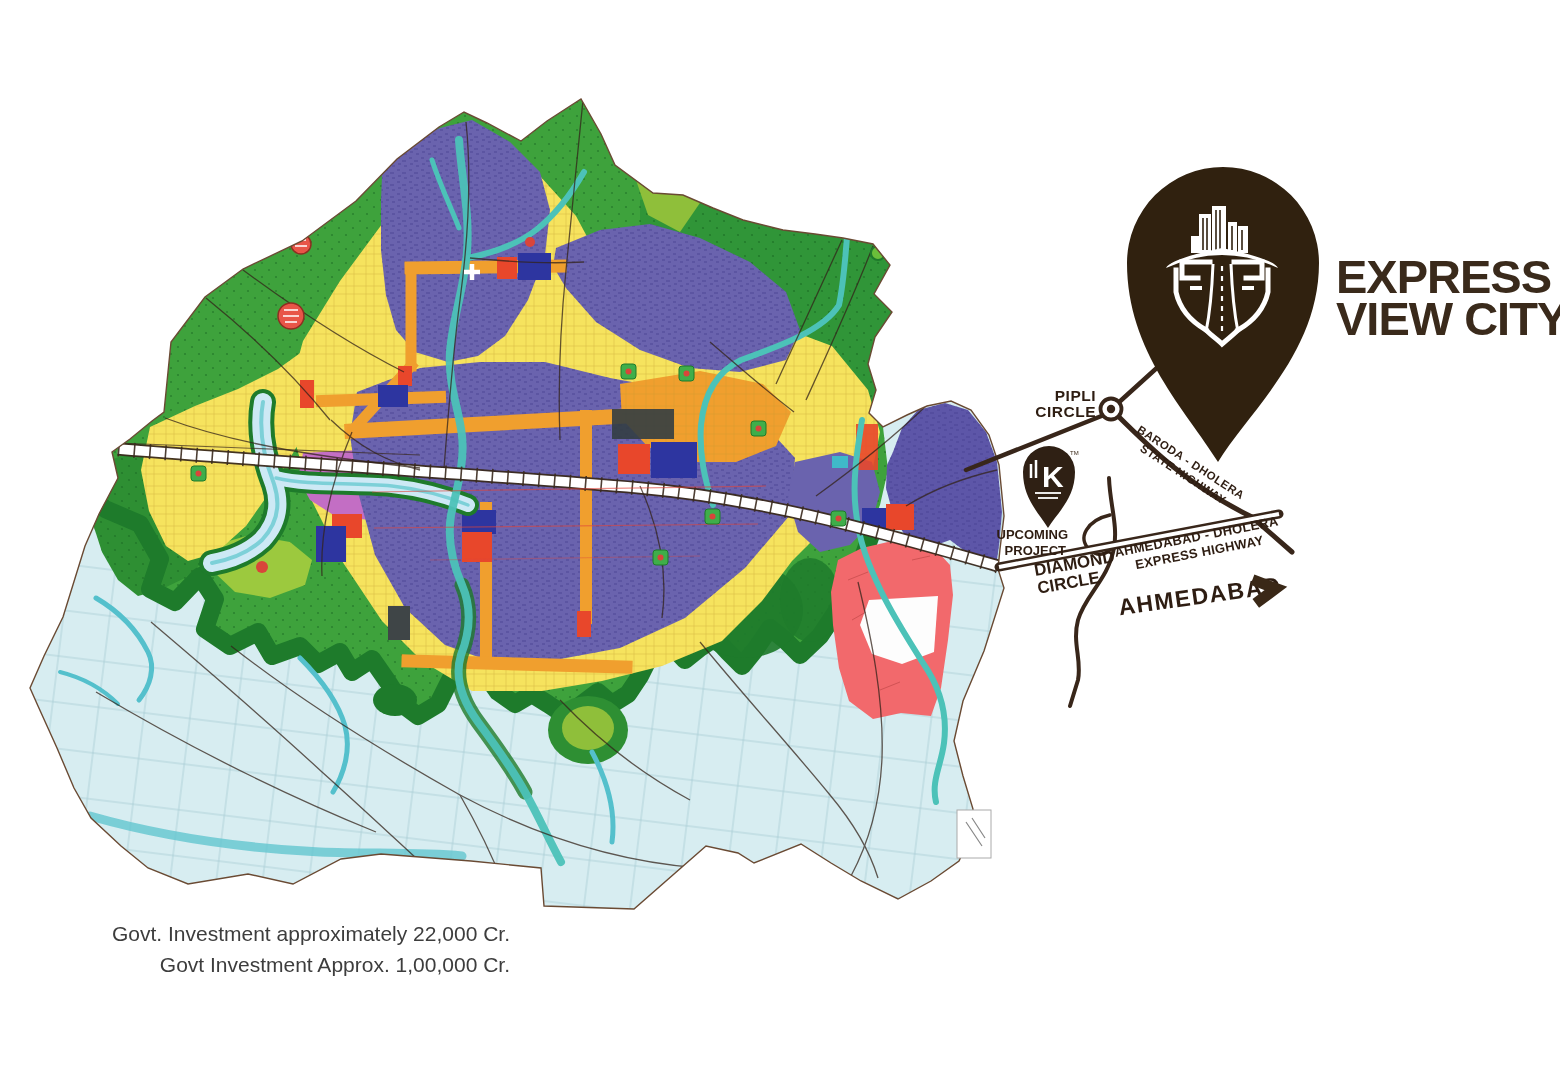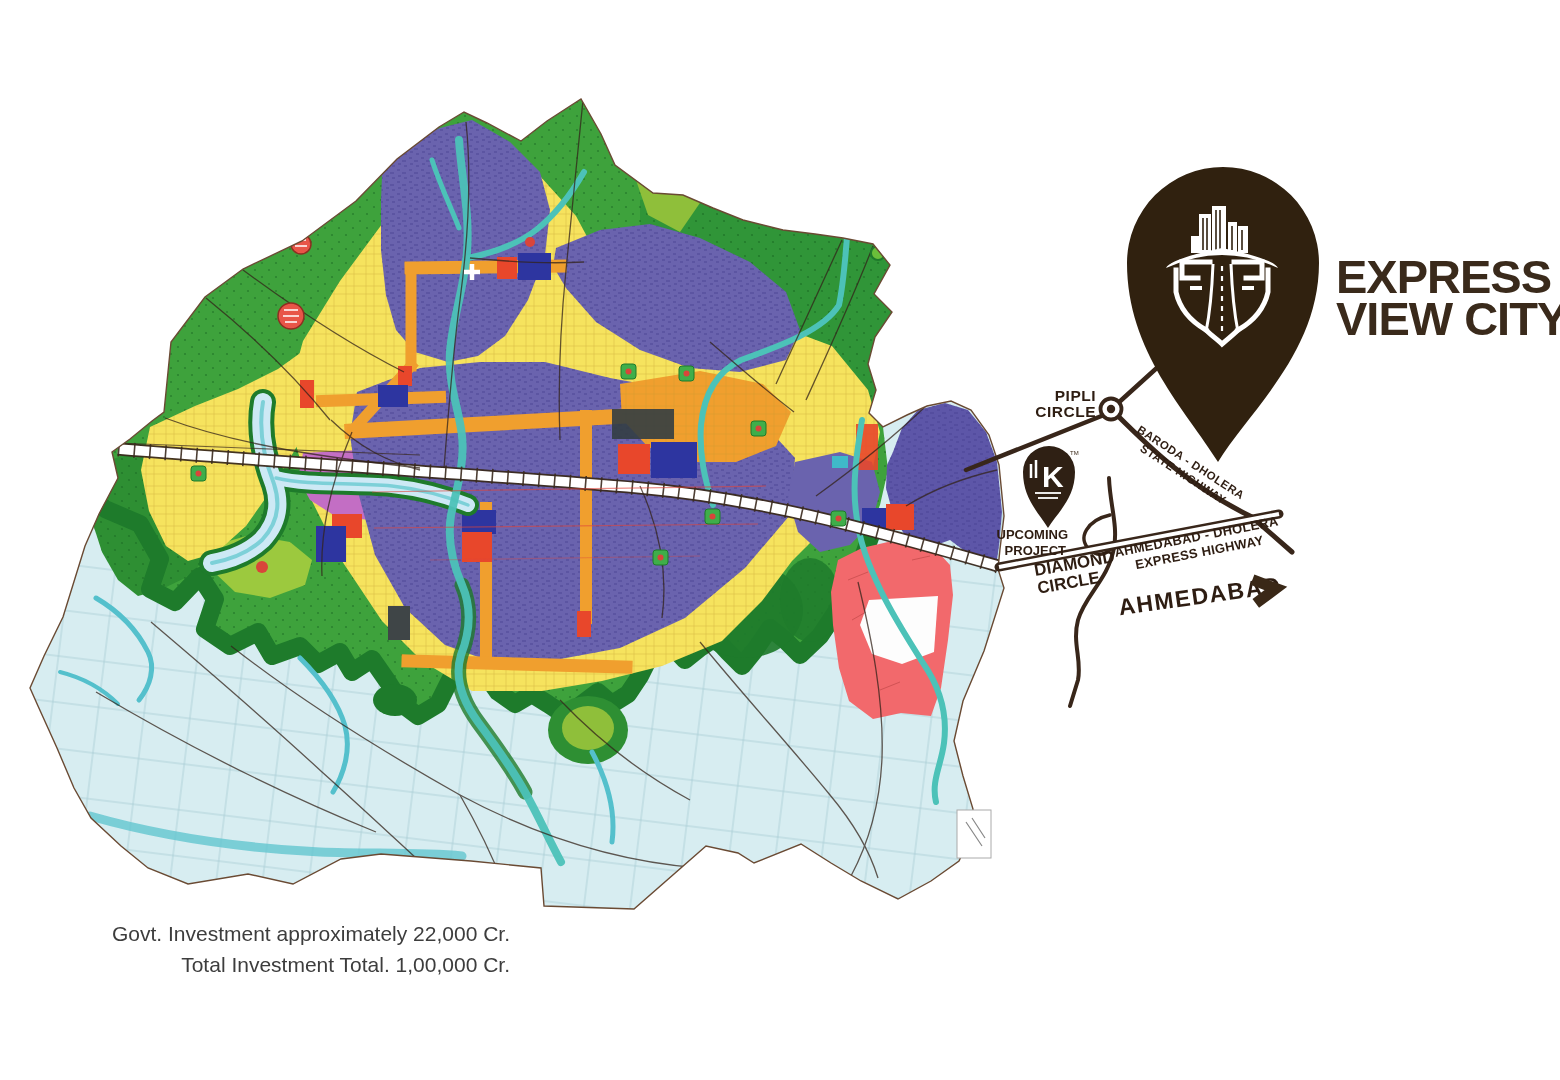--- a/index.html
+++ b/index.html
@@ -305,16 +305,16 @@
       </g>
     </g>
 
     <text class="logo-text" x="1336" y="293" font-size="47">EXPRESS</text>
     <text class="logo-text" x="1336" y="335" font-size="47">VIEW CITY</text>
   </g>
 </svg>
 
 <div class="footer">
   <div>Govt. Investment approximately 22,000 Cr.</div>
-  <div>Total Investment Total. 1,00,000 Cr.</div>
+  <div>Govt Investment Approx. 1,00,000 Cr.</div>
 </div>
 
 </div>
 
 </body></html>

